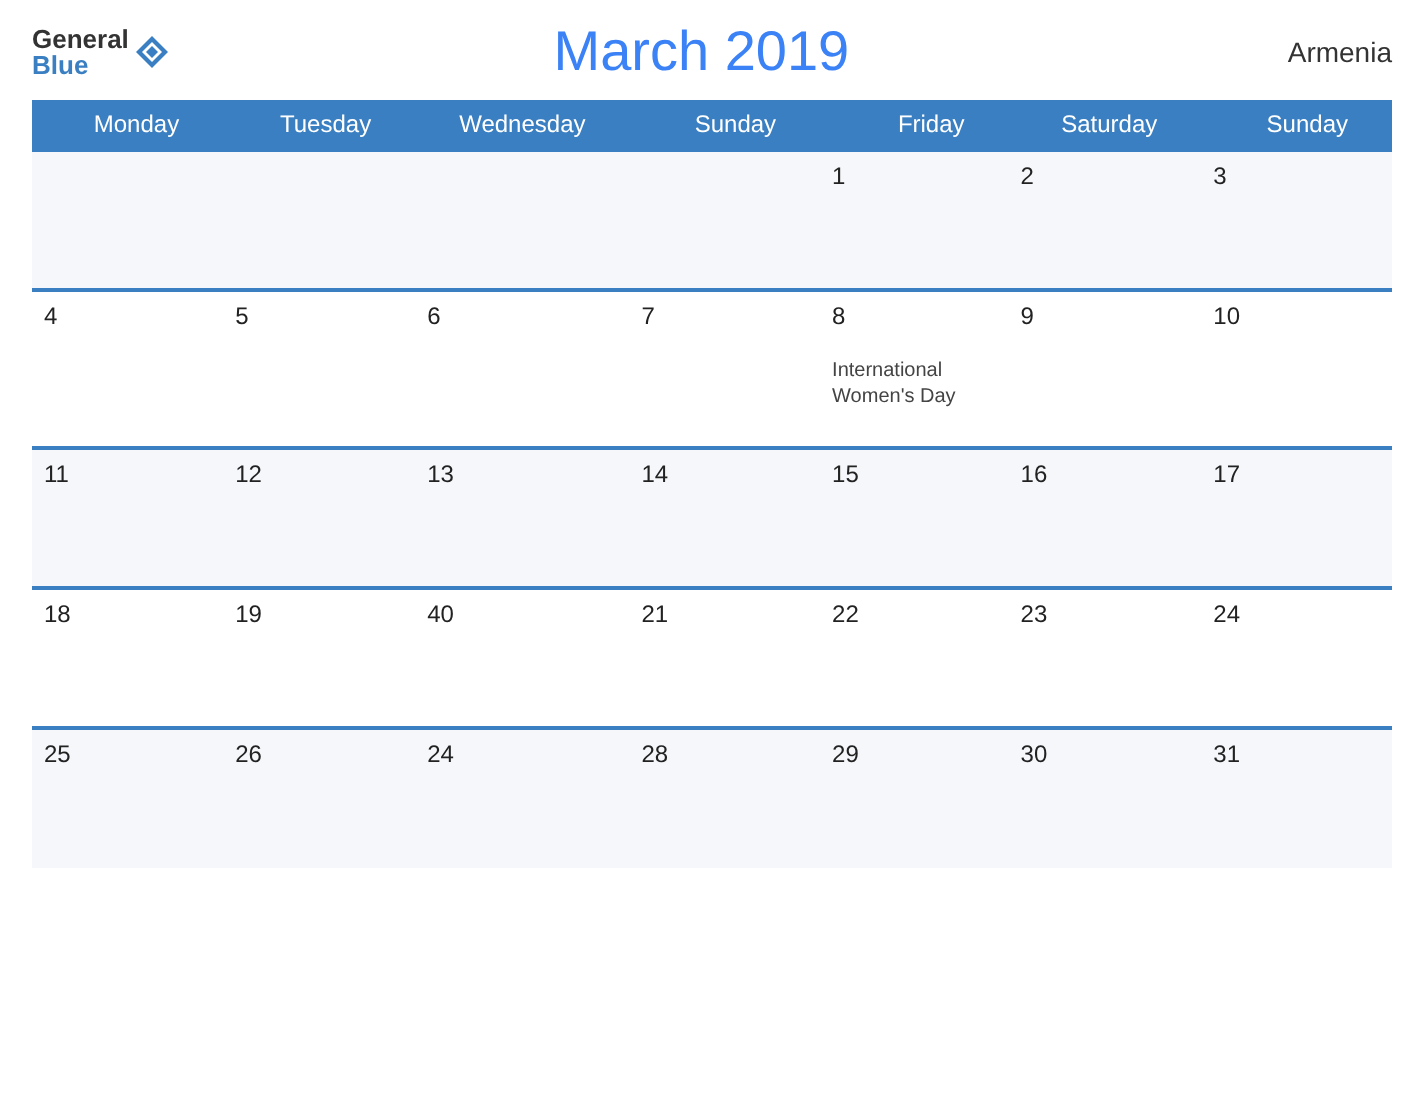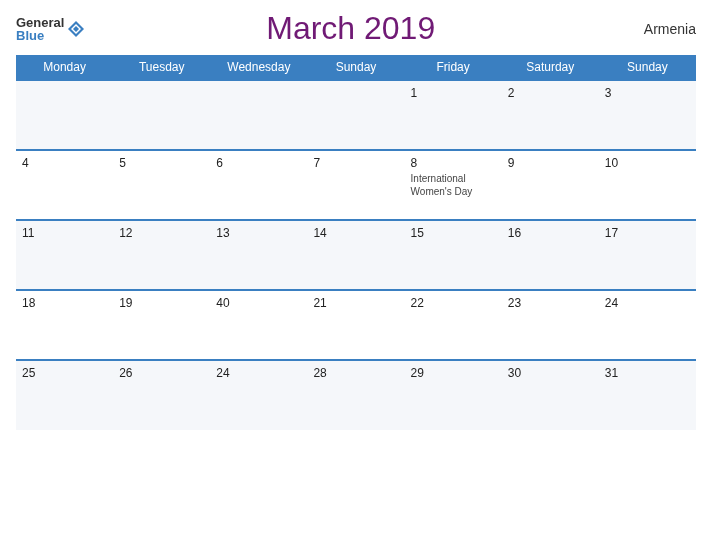--- a/index.html
+++ b/index.html
@@ -39,23 +39,23 @@
       font-weight: bold;
       color: #3a7fc1;
       line-height: 1;
     }
     .logo-icon {
       width: 18px;
       height: 18px;
       margin-left: 1px;
     }
     .title {
-      font-size: 32px;
+      font-size: 28px;
       font-weight: normal;
-      color: #701a75;
+      color: #3b82f6;
       text-align: center;
       flex: 1;
     }
     .country {
       font-size: 14px;
       color: #333;
       text-align: right;
       min-width: 80px;
     }
     
@@ -63,22 +63,22 @@
       width: 100%;
       border-collapse: collapse;
     }
     .calendar thead tr {
       background: #3a7fc1;
     }
     .calendar thead th {
       color: #fff;
       font-size: 12px;
       font-weight: normal;
-      padding: 5px 8px;
-      text-align: center;
+      padding: 5px 22px;
+      text-align: right;
       border: none;
     }
     .calendar tbody tr {
       border-top: 2px solid #3a7fc1;
     }
     .calendar tbody td {
       vertical-align: top;
       padding: 5px 6px 18px 6px;
       font-size: 12px;
       color: #222;
@@ -95,21 +95,21 @@
     }
     .day-num {
       font-size: 12px;
       color: #222;
       display: block;
     }
     .holiday-text {
       font-size: 10px;
       color: #444;
       display: block;
-      margin-top: 2px;
+      margin-top: 14px;
       line-height: 1.3;
     }
   </style>
 </head>
 <body>
 
 <div class="page">
 
   <div class="header">
     <div class="logo">

